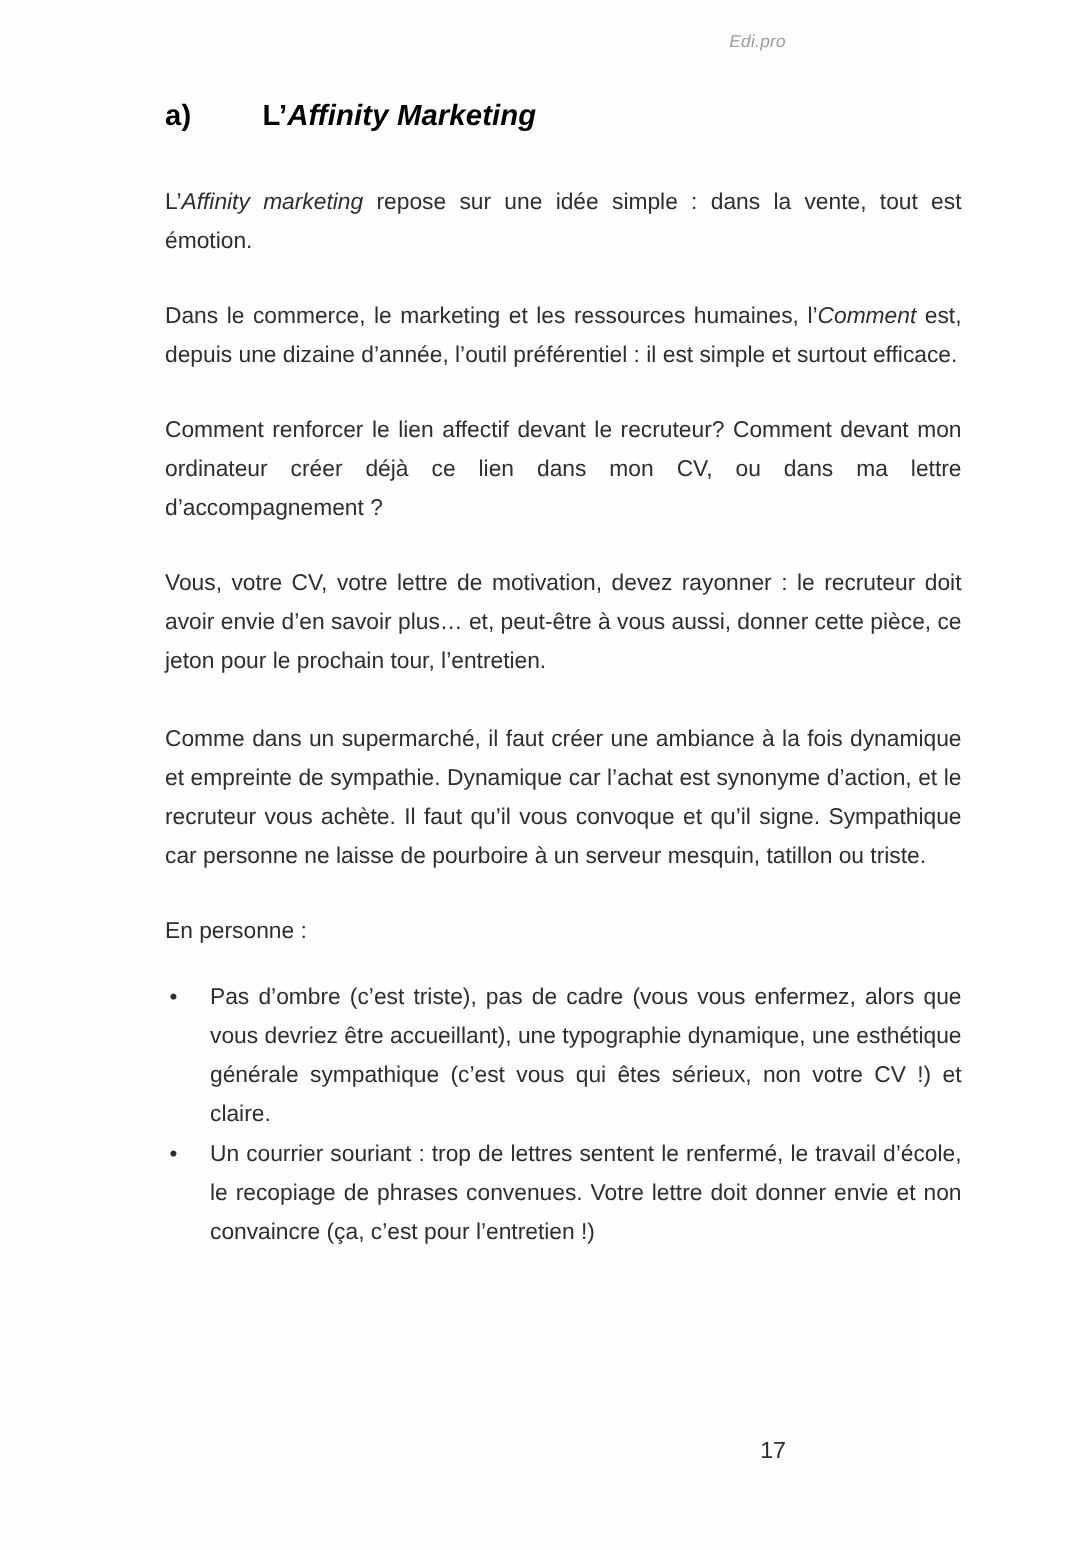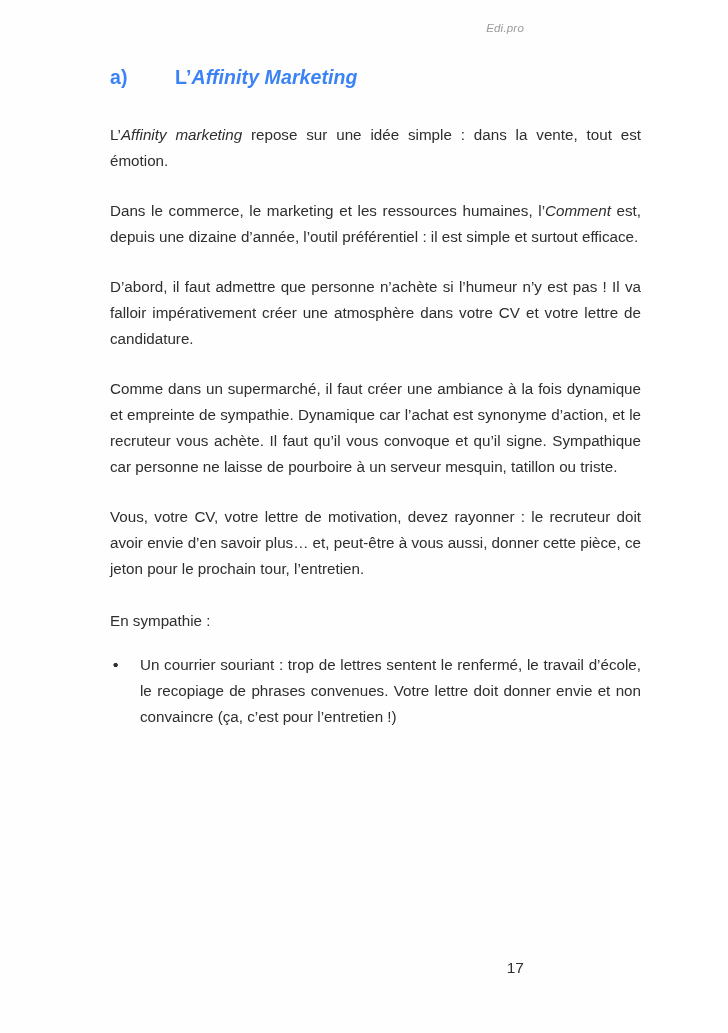--- a/index.html
+++ b/index.html
@@ -36,21 +36,21 @@
   .content {
     position: absolute;
     left: 110px;
     top: 66px;
     width: 531px;
   }
   h1.section-title {
     font-size: 19.5px;
     font-weight: bold;
     margin: 0 0 33px 0;
-    color: #3b82f6;
+    color: #000000;
     letter-spacing: 0.1px;
     white-space: nowrap;
   }
   h1.section-title .marker {
     font-style: normal;
     display: inline-block;
     width: 65px;
   }
   h1.section-title .lead {
     font-style: normal;
@@ -118,29 +118,29 @@
 
   <div class="content">
 
     <h1 class="section-title">
       <span class="marker">a)</span><span class="lead">L’</span><span class="title-ital">Affinity Marketing</span>
     </h1>
 
     <div id="paragraph-container">
         <p class="para"><span>L’</span><em>Affinity marketing</em><span> repose sur une idée simple : dans la vente, tout est émotion.</span></p>
         <p class="para"><span>Dans le commerce, le marketing et les ressources humaines, l’</span><em>Comment</em><span> est, depuis une dizaine d’année, l’outil préférentiel : il est simple et surtout efficace.</span></p>
-        <p class="para"><span>D’abord, il faut admettre que personne n’achète si l’humeur n’y est pas ! Il va falloir impérativement créer une atmosphère dans votre CV et votre lettre de candidature.</span></p>
+        <p class="para"><span>Comment renforcer le lien affectif devant le recruteur? Comment devant mon ordinateur créer déjà ce lien dans mon CV, ou dans ma lettre d’accompagnement ?</span></p>
+        <p class="para last-para"><span>Vous, votre CV, votre lettre de motivation, devez rayonner : le recruteur doit avoir envie d’en savoir plus… et, peut-être à vous aussi, donner cette pièce, ce jeton pour le prochain tour, l’entretien.</span></p>
         <p class="para"><span>Comme dans un supermarché, il faut créer une ambiance à la fois dynamique et empreinte de sympathie. Dynamique car l’achat est synonyme d’action, et le recruteur vous achète. Il faut qu’il vous convoque et qu’il signe. Sympathique car personne ne laisse de pourboire à un serveur mesquin, tatillon ou triste.</span></p>
-        <p class="para last-para"><span>Vous, votre CV, votre lettre de motivation, devez rayonner : le recruteur doit avoir envie d’en savoir plus… et, peut-être à vous aussi, donner cette pièce, ce jeton pour le prochain tour, l’entretien.</span></p>
       </div>
 
-    <p class="intro-line">En sympathie :</p>
+    <p class="intro-line">En personne :</p>
 
     <ul class="bullets" id="bullet-list">
-        <li><span class="bullet-dot">•</span></li>
+        <li><span class="bullet-dot">•</span><span>Pas d’ombre (c’est triste), pas de cadre (vous vous enfermez, alors que vous devriez être accueillant), une typographie dynamique, une esthétique générale sympathique (c’est vous qui êtes sérieux, non votre CV !) et claire.</span></li>
         <li><span class="bullet-dot">•</span><span>Un courrier souriant : trop de lettres sentent le renfermé, le travail d’école, le recopiage de phrases convenues. Votre lettre doit donner envie et non convaincre (ça, c’est pour l’entretien !)</span></li>
       </ul>
 
   </div>
 
   <div class="page-number">17</div>
 
 </div>
 
 </body></html>

